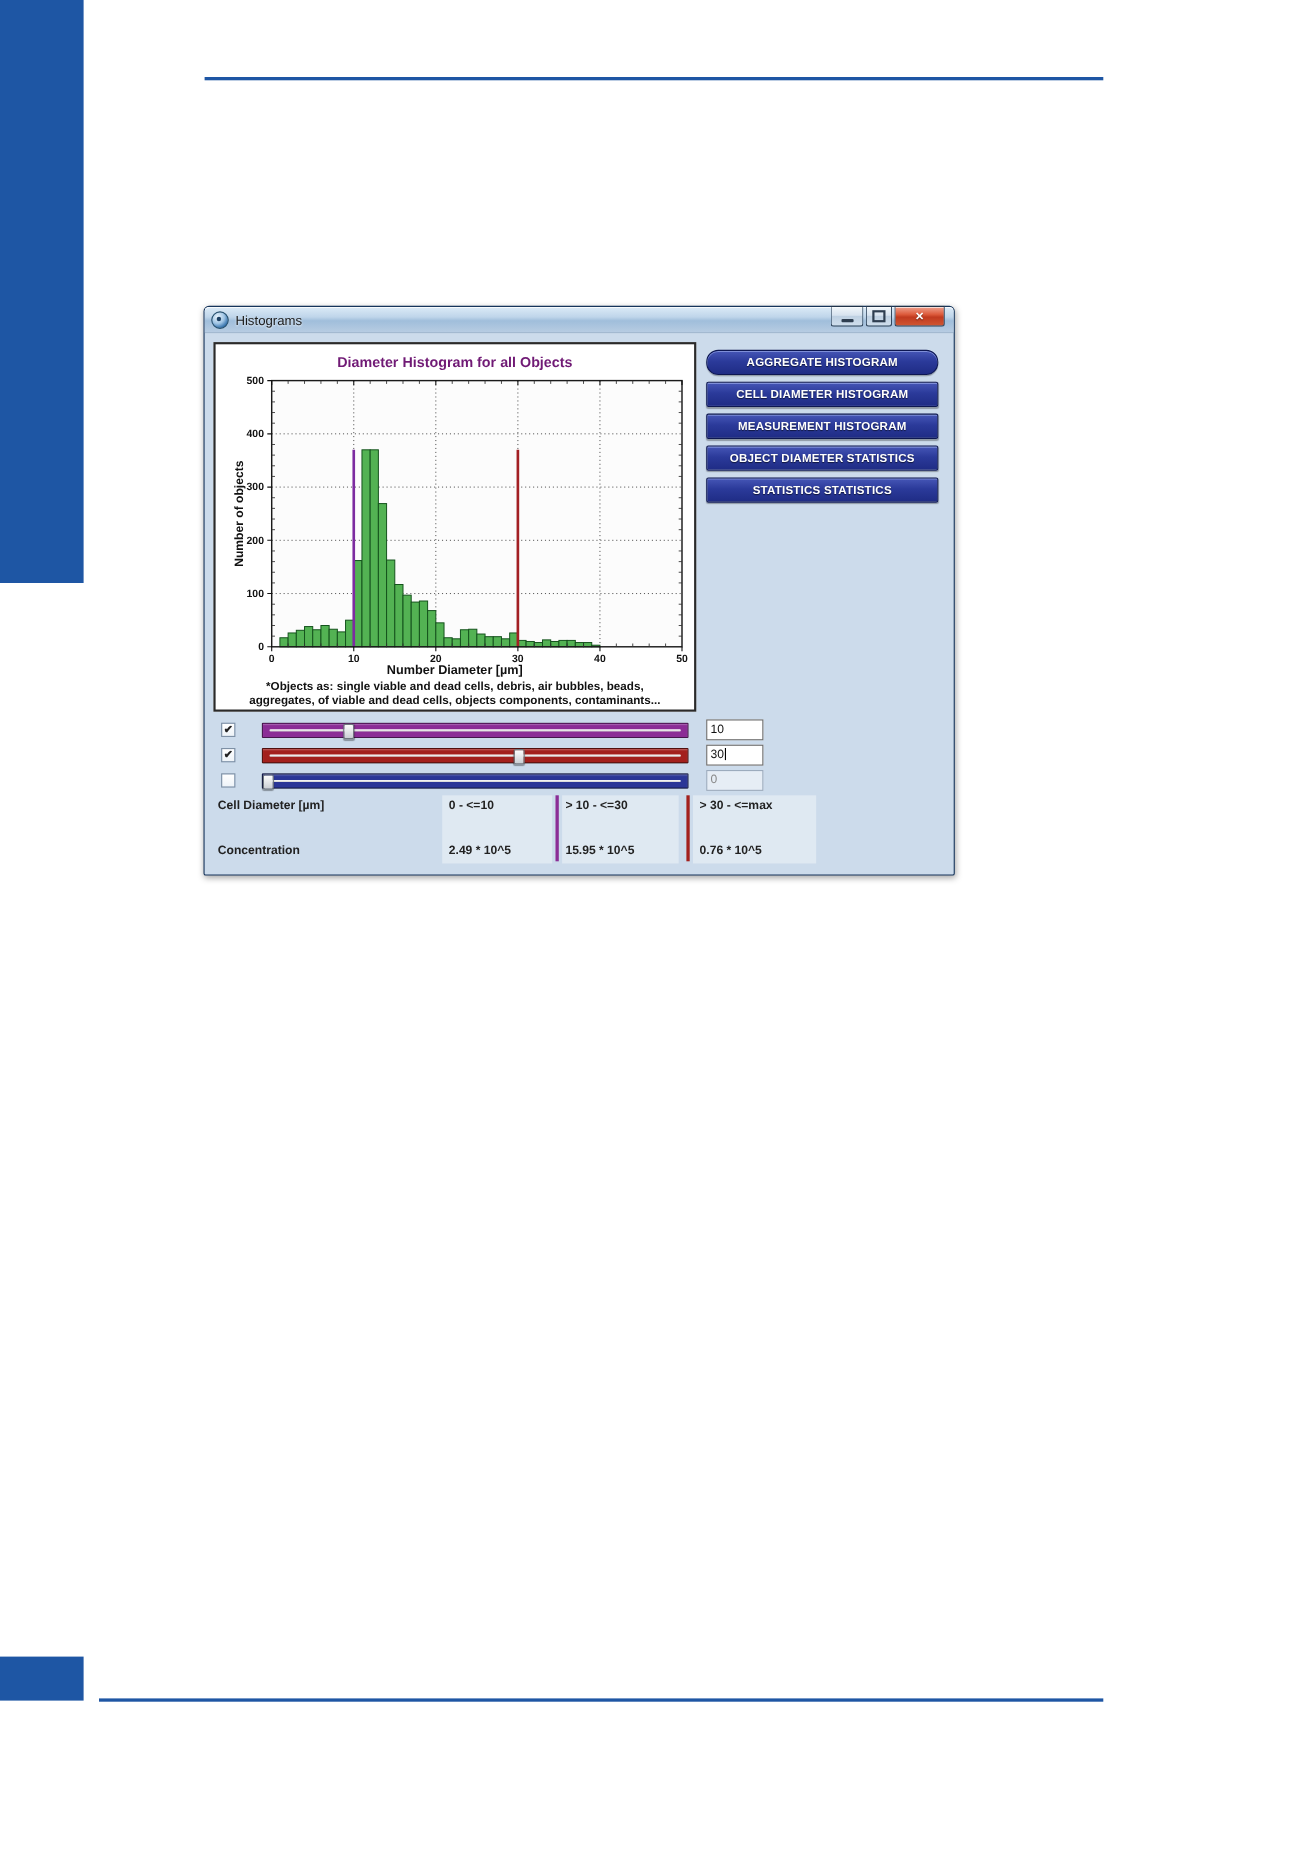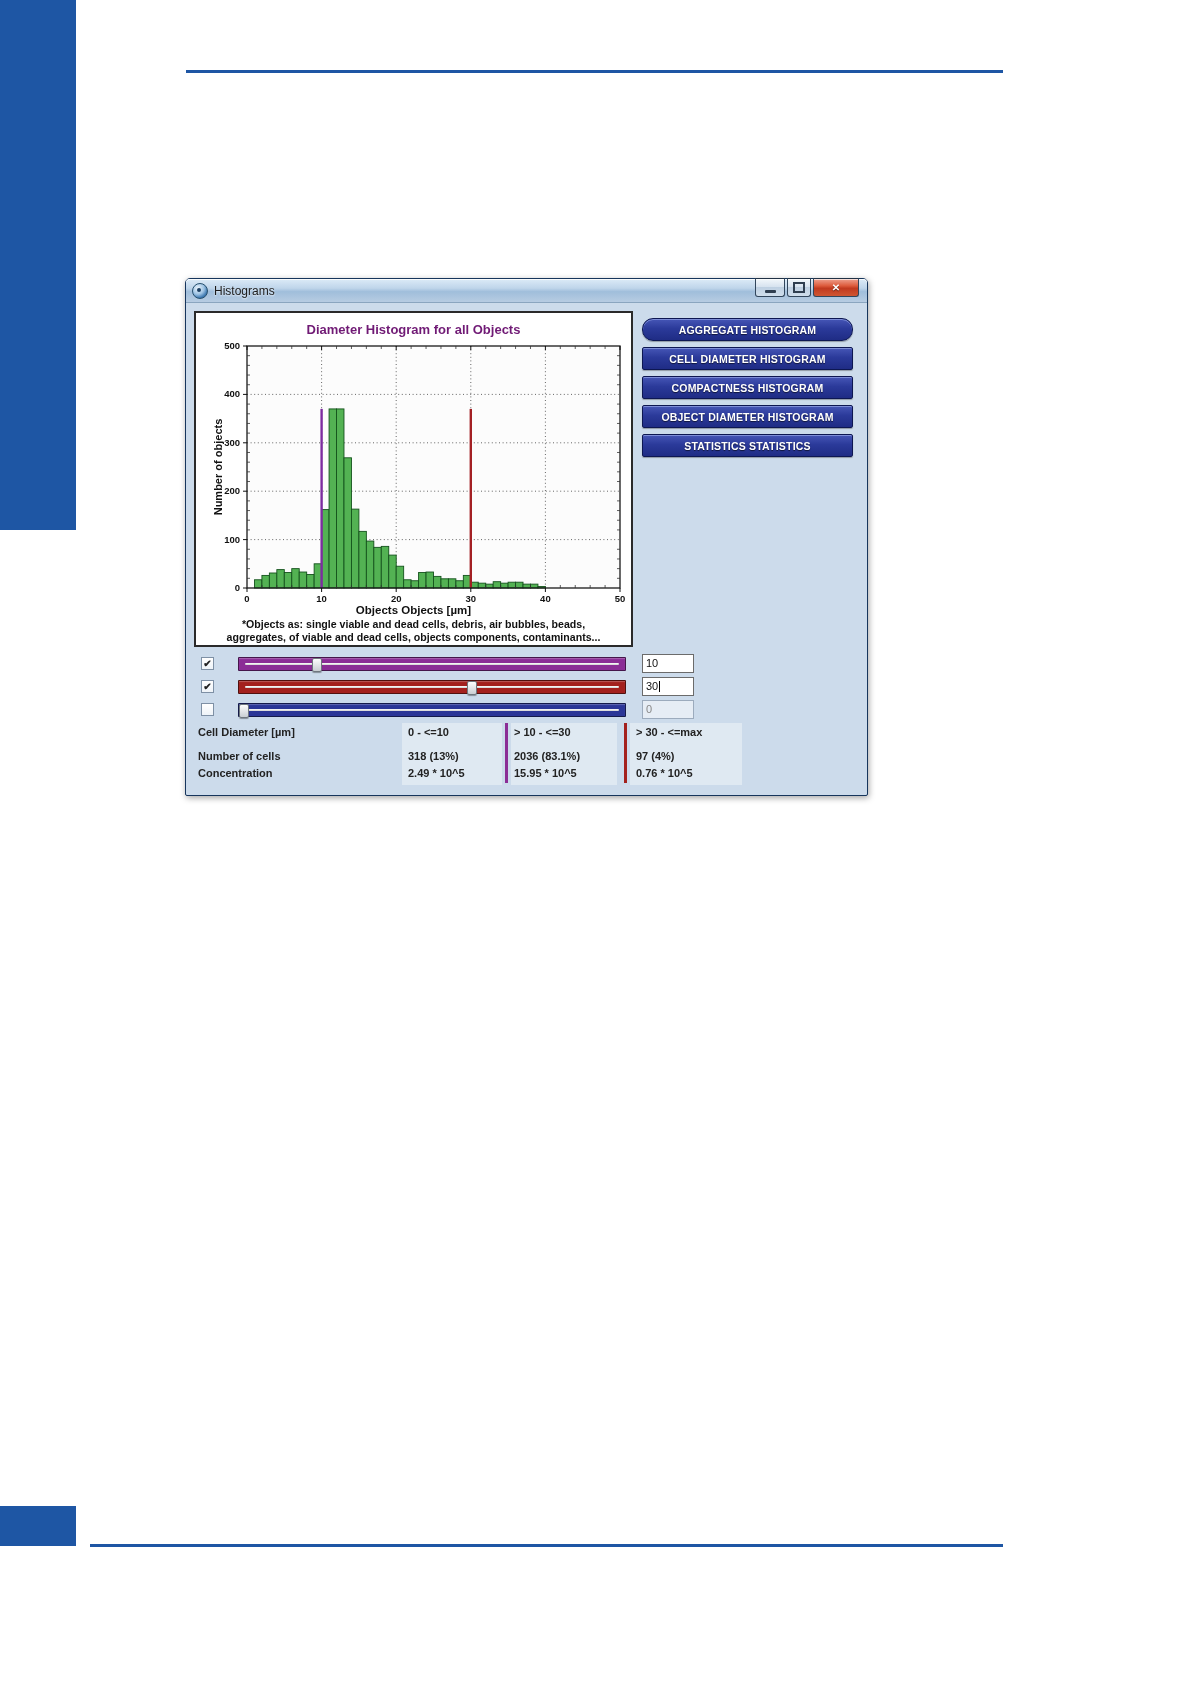--- a/index.html
+++ b/index.html
@@ -262,29 +262,29 @@
           <line x1="421" y1="71.72" x2="424" y2="71.72" stroke="#333" stroke-width="0.8"></line>
           <line x1="51" y1="62.03999999999999" x2="54" y2="62.03999999999999" stroke="#333" stroke-width="0.8"></line>
           <line x1="421" y1="62.03999999999999" x2="424" y2="62.03999999999999" stroke="#333" stroke-width="0.8"></line>
           <line x1="51" y1="52.359999999999985" x2="54" y2="52.359999999999985" stroke="#333" stroke-width="0.8"></line>
           <line x1="421" y1="52.359999999999985" x2="424" y2="52.359999999999985" stroke="#333" stroke-width="0.8"></line>
           <line x1="51" y1="42.68000000000001" x2="54" y2="42.68000000000001" stroke="#333" stroke-width="0.8"></line>
           <line x1="421" y1="42.68000000000001" x2="424" y2="42.68000000000001" stroke="#333" stroke-width="0.8"></line>
         </svg>
       <div id="chart-title">Diameter Histogram for all Objects</div>
       <div id="chart-ylabel">Number of objects</div>
-      <div id="chart-xlabel">Objects Objects [µm]</div>
+      <div id="chart-xlabel">Number Diameter [µm]</div>
       <div id="footnote1" class="footnote">*Objects as: single viable and dead cells, debris, air bubbles, beads,</div>
       <div id="footnote2" class="footnote">aggregates, of viable and dead cells, objects components, contaminants...</div>
     </div>
 
     <div class="nav-btn" style="top:39px;border-radius:11px;">AGGREGATE HISTOGRAM</div>
     <div class="nav-btn" style="top:68px;">CELL DIAMETER HISTOGRAM</div>
-    <div class="nav-btn" style="top:97px;">COMPACTNESS HISTOGRAM</div>
-    <div class="nav-btn" style="top:126px;">OBJECT DIAMETER HISTOGRAM</div>
+    <div class="nav-btn" style="top:97px;">MEASUREMENT HISTOGRAM</div>
+    <div class="nav-btn" style="top:126px;">OBJECT DIAMETER STATISTICS</div>
     <div class="nav-btn" style="top:155px;">STATISTICS STATISTICS</div>
 
     <div class="slider-row" style="top:376px;">
       <div class="cb">✔</div>
       <div class="track" style="background: rgb(139, 45, 150);">
         <div class="handle" style="left: calc(20% - 4px);"></div>
       </div>
       <div class="field">
         <span>10</span>
       </div>
@@ -316,26 +316,20 @@
       <div class="stats-colbg" style="left:444px;width:112px;"></div>
       <div class="stats-divider" style="left: 319px; background: rgb(139, 45, 150);"></div>
       <div class="stats-divider" style="left: 438px; background: rgb(163, 32, 29);"></div>
 
       <div class="srow" style="top:3px;">
         <span class="sc sc0">Cell Diameter [µm]</span>
         <span class="sc sc1">0 - &lt;=10</span>
         <span class="sc sc2">&gt; 10 - &lt;=30</span>
         <span class="sc sc3">&gt; 30 - &lt;=max</span>
       </div>
-      <div class="srow" style="top:27px;">
-        <span class="sc sc0">Number of cells</span>
-        <span class="sc sc1">318 (13%)</span>
-        <span class="sc sc2">2036 (83.1%)</span>
-        <span class="sc sc3">97 (4%)</span>
-      </div>
       <div class="srow" style="top:44px;">
         <span class="sc sc0">Concentration</span>
         <span class="sc sc1">2.49 * 10^5</span>
         <span class="sc sc2">15.95 * 10^5</span>
         <span class="sc sc3">0.76 * 10^5</span>
       </div>
     </div>
 
   </div>
 </div>

